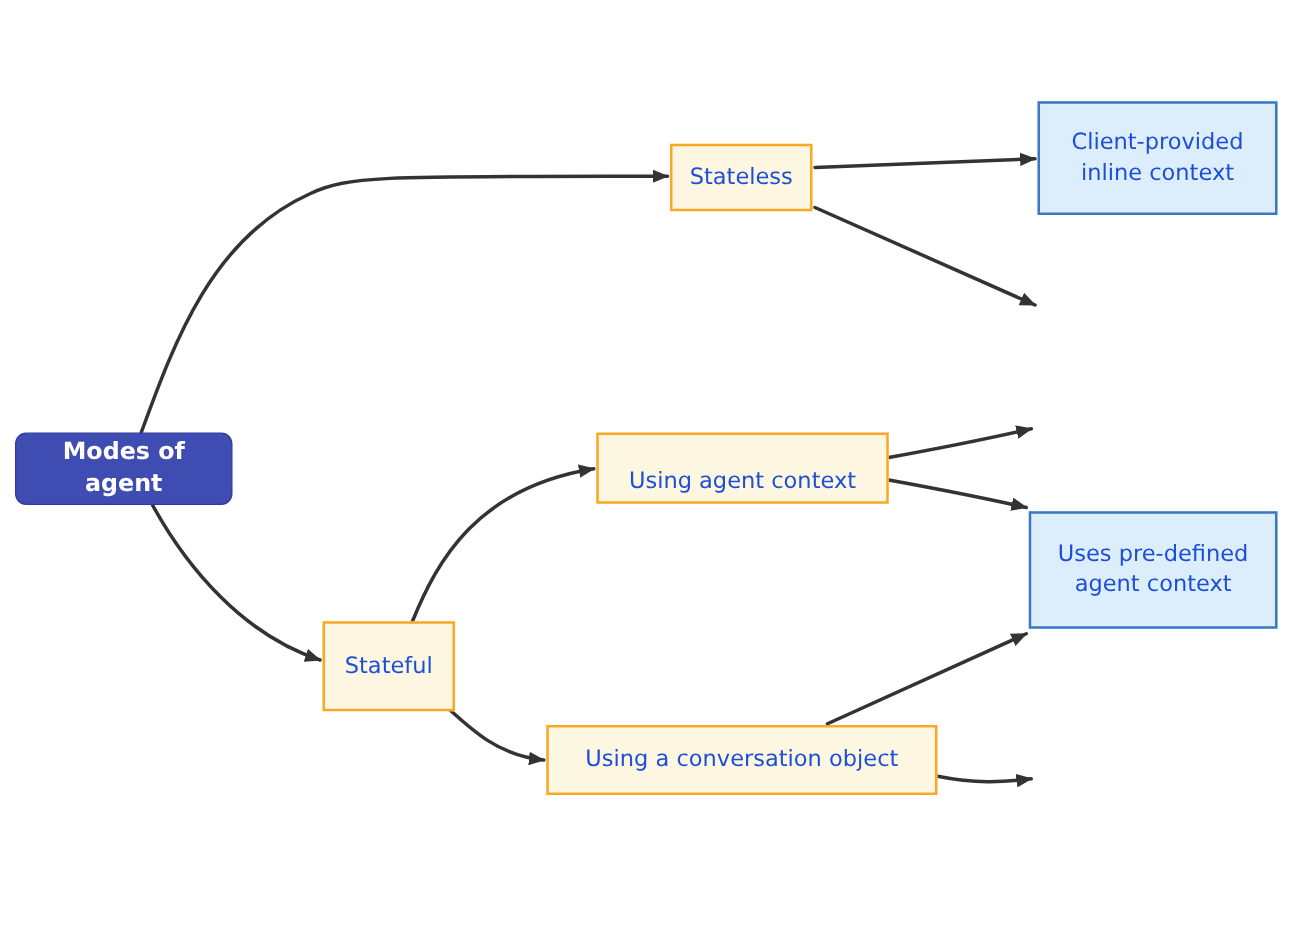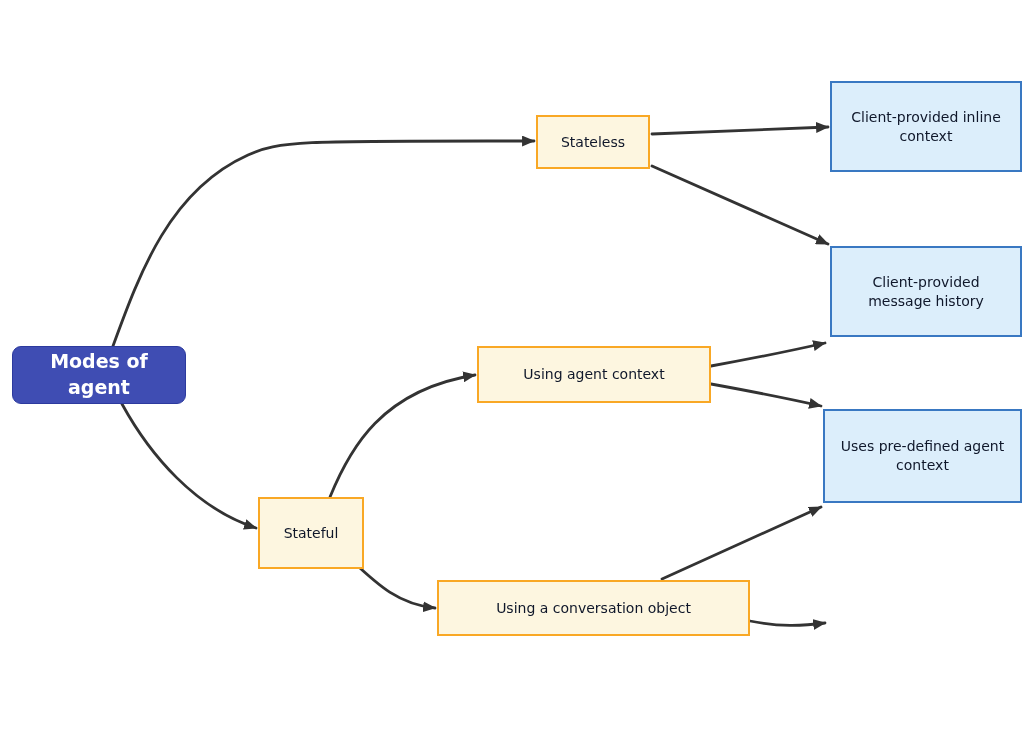--- a/index.html
+++ b/index.html
@@ -28,22 +28,22 @@
     stroke-width: 2.8;
     stroke-linecap: round;
   }
   .node {
     position: absolute;
     box-sizing: border-box;
     display: flex;
     align-items: center;
     justify-content: center;
     text-align: center;
-    color: #0f172a;
-    font-size: 14px;
+    color: #1d4ed8;
+    font-size: 18px;
     line-height: 1.35;
     padding: 4px 8px;
   }
   .node-primary {
     background: #3f4db3;
     border: 1.5px solid #2c3a9e;
     border-radius: 9px;
     color: #ffffff;
     font-weight: bold;
     font-size: 19px;
@@ -85,34 +85,31 @@
   </div>
 
   <div class="node node-warn" style="left:536px; top:115px; width:114px; height:54px;">
     <span>Stateless</span>
   </div>
 
   <div class="node node-warn" style="left:258px; top:497px; width:106px; height:72px;">
     <span>Stateful</span>
   </div>
 
-  <div class="node node-warn" style="left:477px; top:346px; width:234px; height:57px;">
+  <div class="node node-warn" style="left:477px; top:346px; width:234px; height:57px;align-items:flex-end;">
     <span>Using agent context</span>
   </div>
 
   <div class="node node-warn" style="left:437px; top:580px; width:313px; height:56px;">
     <span>Using a conversation object</span>
   </div>
 
   <div class="node node-info" style="left:830px; top:81px; width:192px; height:91px;">
     <span>Client-provided inline context</span>
   </div>
 
-  <div class="node node-info" style="left:830px; top:246px; width:192px; height:91px;">
-    <span>Client-provided message history</span>
-  </div>
 
   <div class="node node-info" style="left:823px; top:409px; width:199px; height:94px;">
     <span>Uses pre-defined agent context</span>
   </div>
 
 
 </div>
 
 </body></html>

